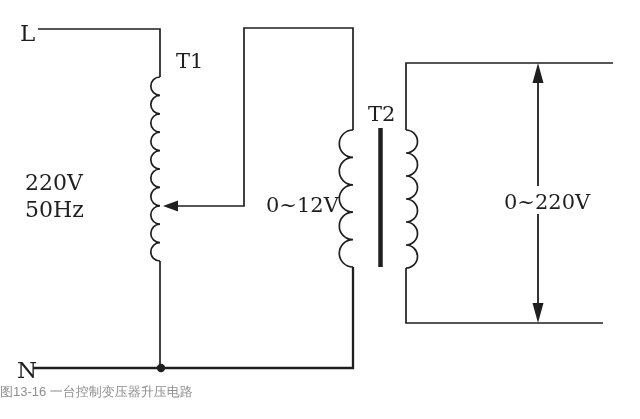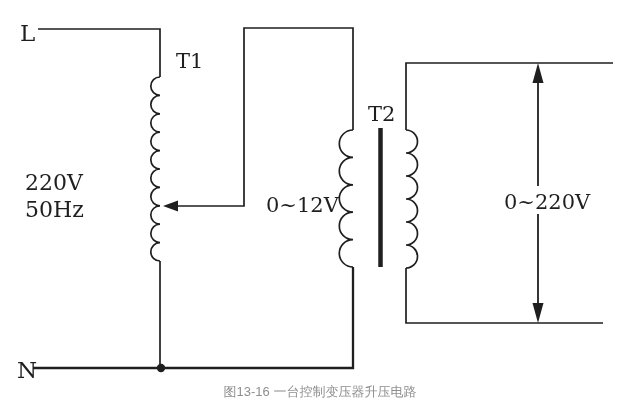--- a/index.html
+++ b/index.html
@@ -49,21 +49,20 @@
     font-family: "DejaVu Serif", serif;
   }
   .lbl-big { font-size: 23px; }
   .lbl-med { font-size: 21px; }
   .lbl-volt { font-size: 22px; }
   .caption {
     position: absolute;
     top: 383px;
     left: 0;
     width: 100%;
-    text-align: center;
     font-family: "Liberation Sans", "DejaVu Sans", sans-serif;
     font-size: 13px;
     color: var(--caption, #8f8f8f);
   }
 </style>
 </head>
 <body>
 
 <div class="stage">
   <svg width="640" height="419" viewBox="0 0 640 419">

